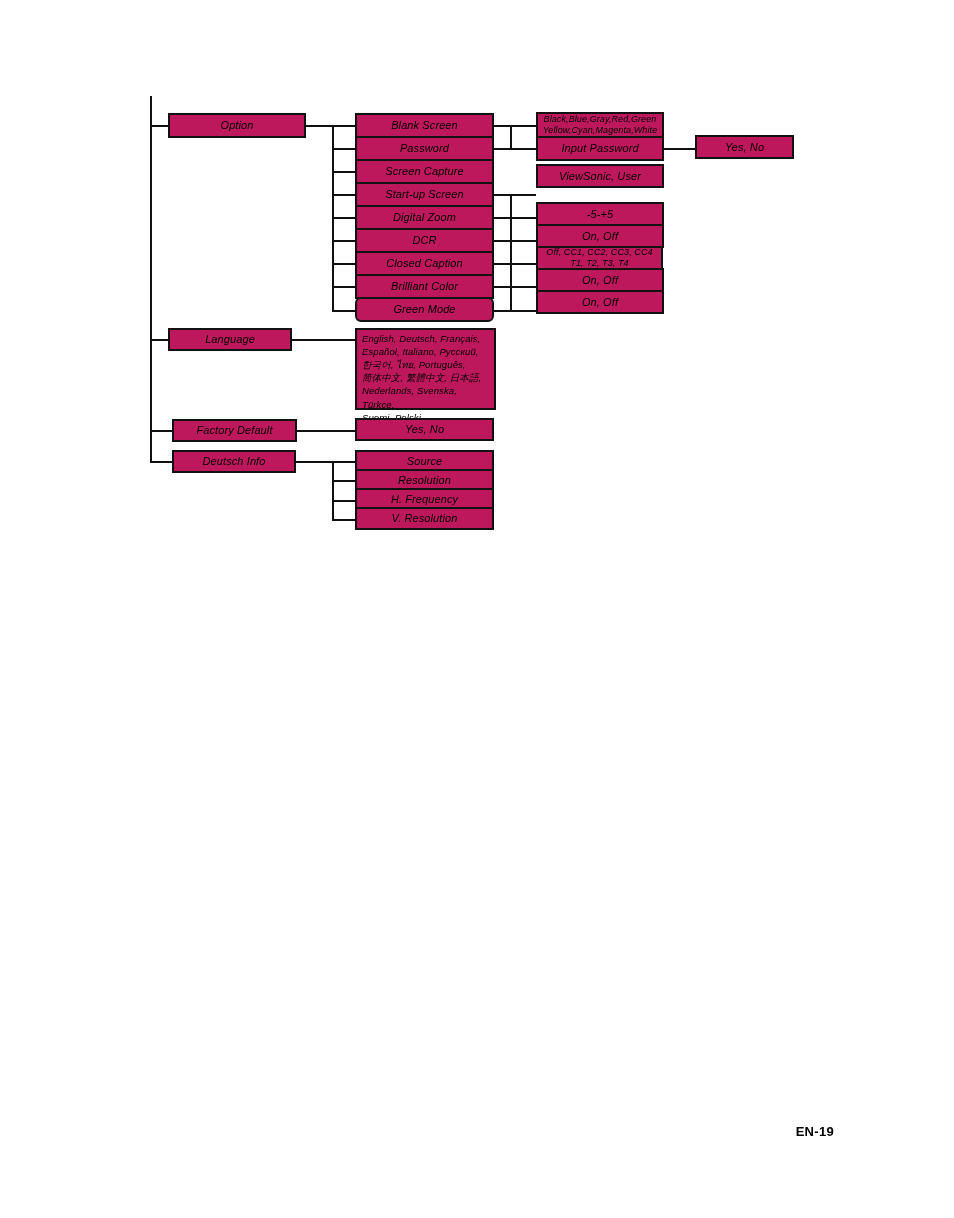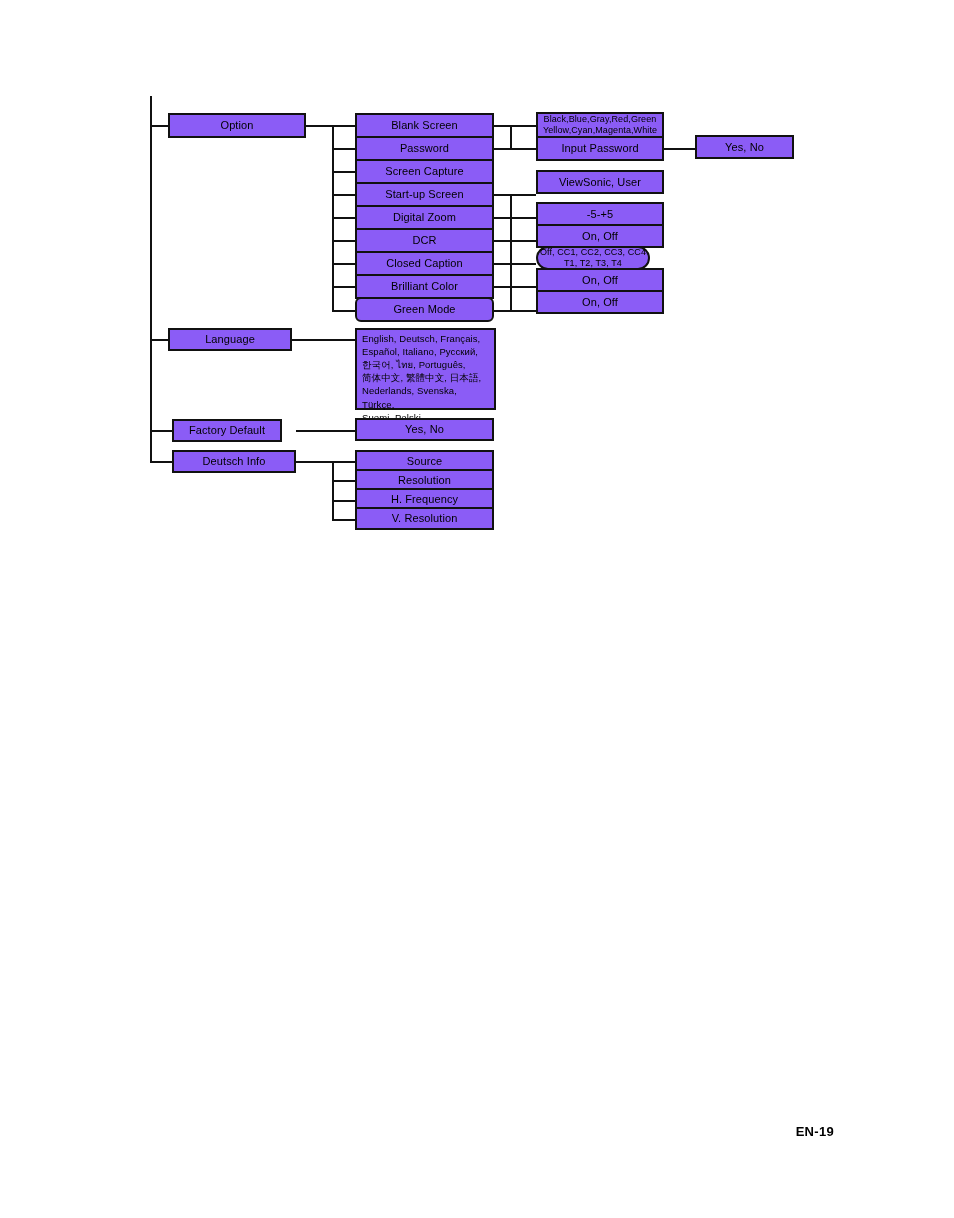--- a/index.html
+++ b/index.html
@@ -22,29 +22,30 @@
     top: 0;
     width: 954px;
     height: 560px;
   }
 
   
   .box {
     position: absolute;
     box-sizing: border-box;
     border: 2px solid #111111;
-    background: #8b5cf6;
+    background: #be185d;
     display: flex;
     align-items: center;
     justify-content: center;
     text-align: center;
     font-size: 11px;
     line-height: 1.15;
     letter-spacing: 0.1px;
     white-space: pre-line;
+    font-style: italic;
   }
   .box.tight { font-size: 9px; line-height: 1.2; }
   .box.listbox {
     display: block;
     text-align: left;
     padding: 2px 4px 2px 5px;
     font-size: 9.5px;
     line-height: 1.38;
     white-space: pre-line;
   }
@@ -132,38 +133,38 @@
   <div class="box" style="left:695px; top:135px; width:99px; height:24px;">Yes, No</div>
 
   <div class="hline" style="left:494px; top:194px; width:42px;"></div>
   <div class="hline" style="left:494px; top:217px; width:42px;"></div>
   <div class="hline" style="left:494px; top:240px; width:42px;"></div>
   <div class="hline" style="left:494px; top:263px; width:42px;"></div>
   <div class="hline" style="left:494px; top:286px; width:42px;"></div>
   <div class="hline" style="left:494px; top:310px; width:42px;"></div>
   <div class="vline" style="left:510px; top:194px; height:118px;"></div>
 
-  <div class="box" style="left:536px; top:170px; width:128px; height:24px;">ViewSonic, User</div>
+  <div class="box" style="left:536px; top:164px; width:128px; height:24px;">ViewSonic, User</div>
   <div class="box" style="left:536px; top:202px; width:128px; height:24px;">-5-+5</div>
   <div class="box" style="left:536px; top:224px; width:128px; height:24px;">On, Off</div>
-  <div class="box tight" style="left:536px; top:246px; width:114px; height:24px;border-radius:12px;">Off, CC1, CC2, CC3, CC4
+  <div class="box tight" style="left:536px; top:246px; width:127px; height:24px;">Off, CC1, CC2, CC3, CC4
 T1, T2, T3, T4</div>
   <div class="box" style="left:536px; top:268px; width:128px; height:24px;">On, Off</div>
   <div class="box" style="left:536px; top:290px; width:128px; height:24px;">On, Off</div>
 
   <div class="box" style="left:168px; top:328px; width:124px; height:23px;">Language</div>
   <div class="hline" style="left:292px; top:339px; width:63px;"></div>
   <div class="box listbox" style="left:355px; top:328px; width:141px; height:82px;">English, Deutsch, Français,
 Español, Italiano, Русский,
 한국어, ไทย, Português,
 简体中文, 繁體中文, 日本語,
 Nederlands, Svenska, Türkçe,
 Suomi, Polski</div>
 
-  <div class="box" style="left:172px; top:419px; width:110px; height:23px;">Factory Default</div>
+  <div class="box" style="left:172px; top:419px; width:125px; height:23px;">Factory Default</div>
   <div class="hline" style="left:296px; top:430px; width:59px;"></div>
   <div class="box" style="left:355px; top:418px; width:139px; height:23px;">Yes, No</div>
 
   <div class="box" style="left:172px; top:450px; width:124px; height:23px;">Deutsch Info</div>
   <div class="hline" style="left:296px; top:461px; width:38px;"></div>
   <div class="vline" style="left:332px; top:461px; height:58px;"></div>
 
   <div class="hline" style="left:332px; top:461px; width:25px;"></div>
   <div class="hline" style="left:332px; top:480px; width:25px;"></div>
   <div class="hline" style="left:332px; top:500px; width:25px;"></div>

